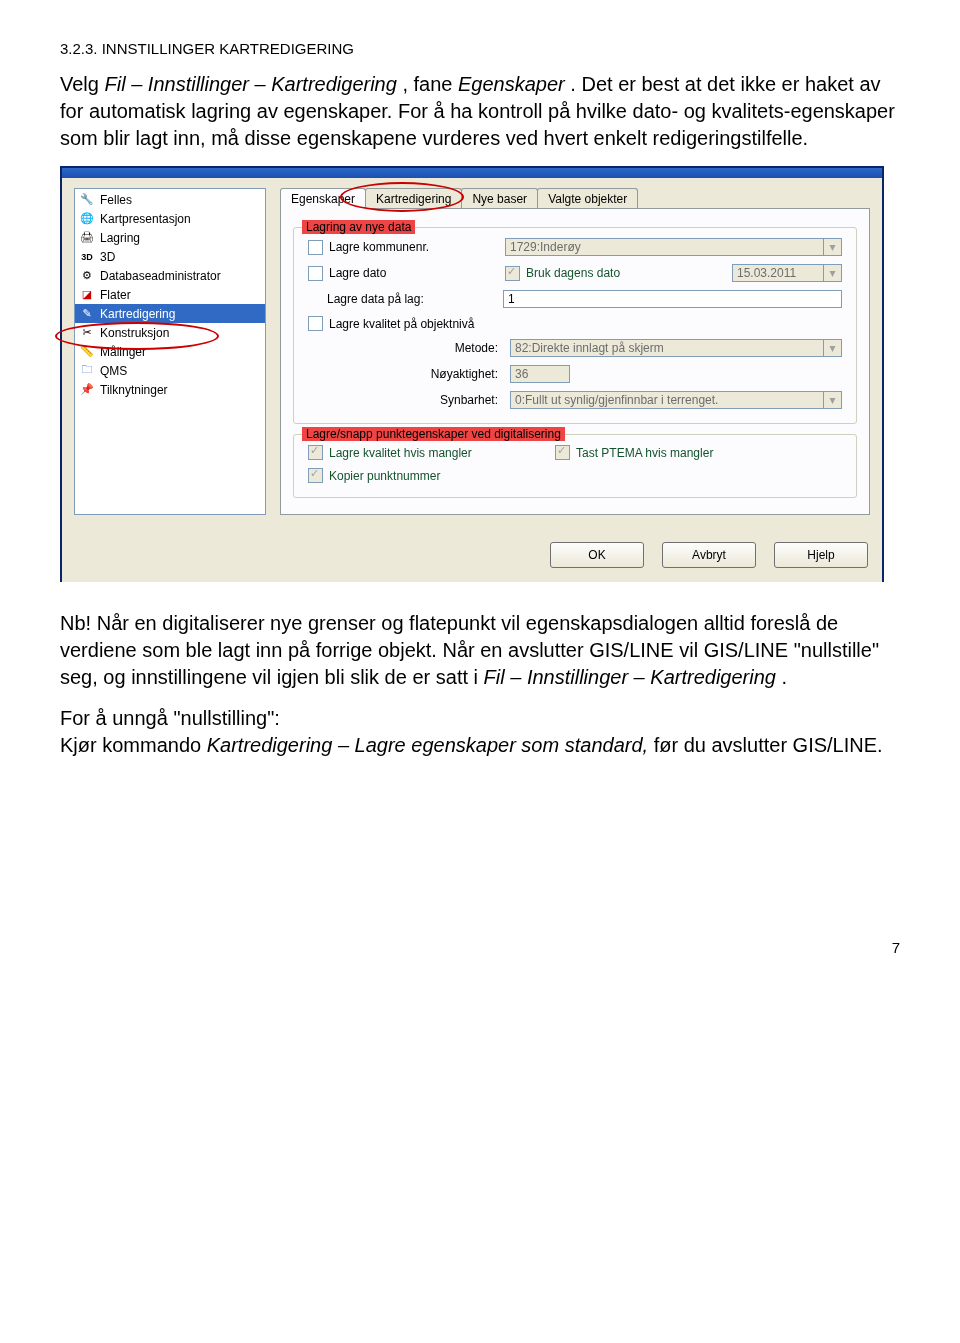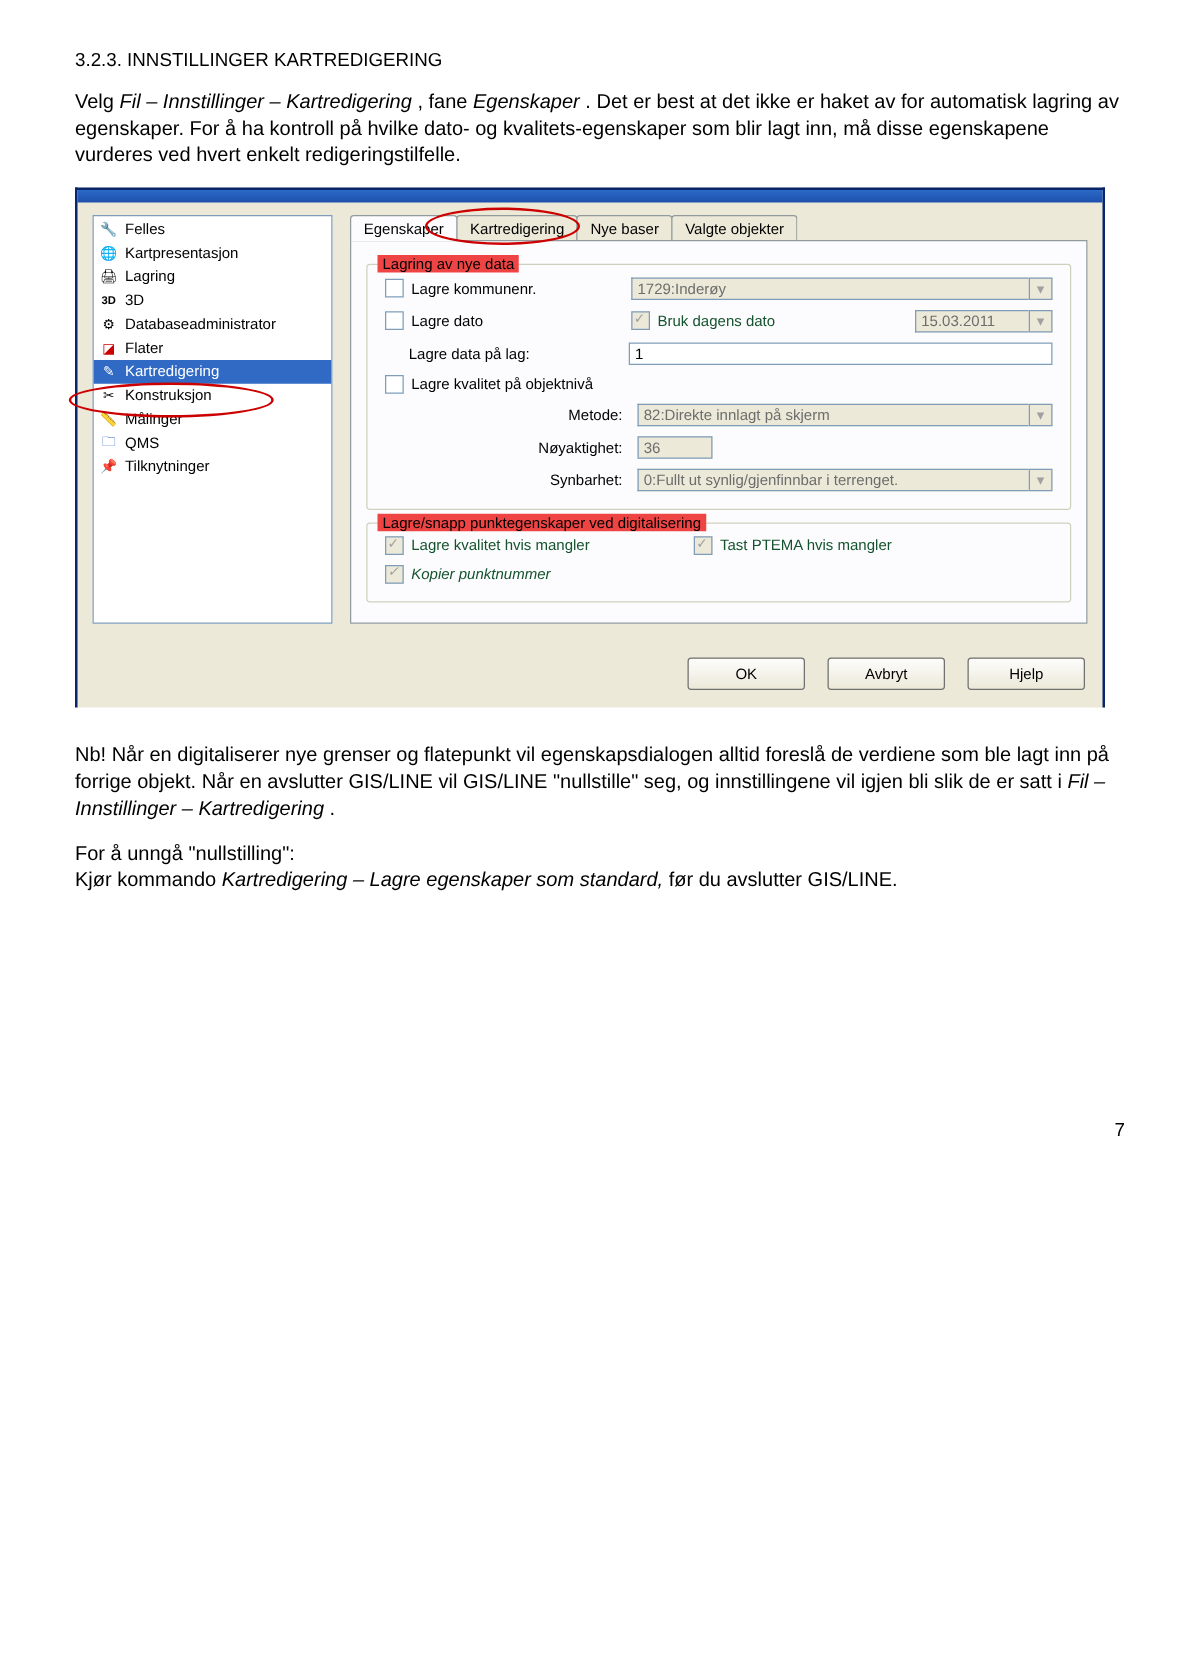--- a/index.html
+++ b/index.html
@@ -10,21 +10,21 @@
     padding: 40px 60px;
     width: 960px;
     box-sizing: border-box;
     background: #fff;
   }
   .section-heading {
     font-size: 15px;
     margin-bottom: 14px;
   }
   .body-text {
-    font-size: 16px;
+    font-size: 20px;
     line-height: 1.35;
     margin: 0 0 14px 0;
   }
   .italic { font-style: italic; }
 
   
   .dialog-wrap {
     border: 2px solid #0a246a;
     border-bottom: none;
     background: #ece9d8;
@@ -361,21 +361,21 @@
         <div class="legend">Lagre/snapp punktegenskaper ved digitalisering</div>
 
 
         <div class="row">
           <span class="checkbox disabled checked"></span>
           <span style="width:220px;" class="disabled-text">Lagre kvalitet hvis mangler</span>
           <span class="checkbox disabled checked"></span>
           <span class="disabled-text">Tast PTEMA hvis mangler</span>
         </div>
 
-        <div class="row" style="margin-bottom:2px;font-style:italic;">
+        <div class="row" style="margin-bottom:2px;">
           <span class="checkbox disabled checked"></span>
           <span class="disabled-text">Kopier punktnummer</span>
         </div>
       </div>
       </div>
 
     </div>
   </div>
 
   <div class="buttons">

